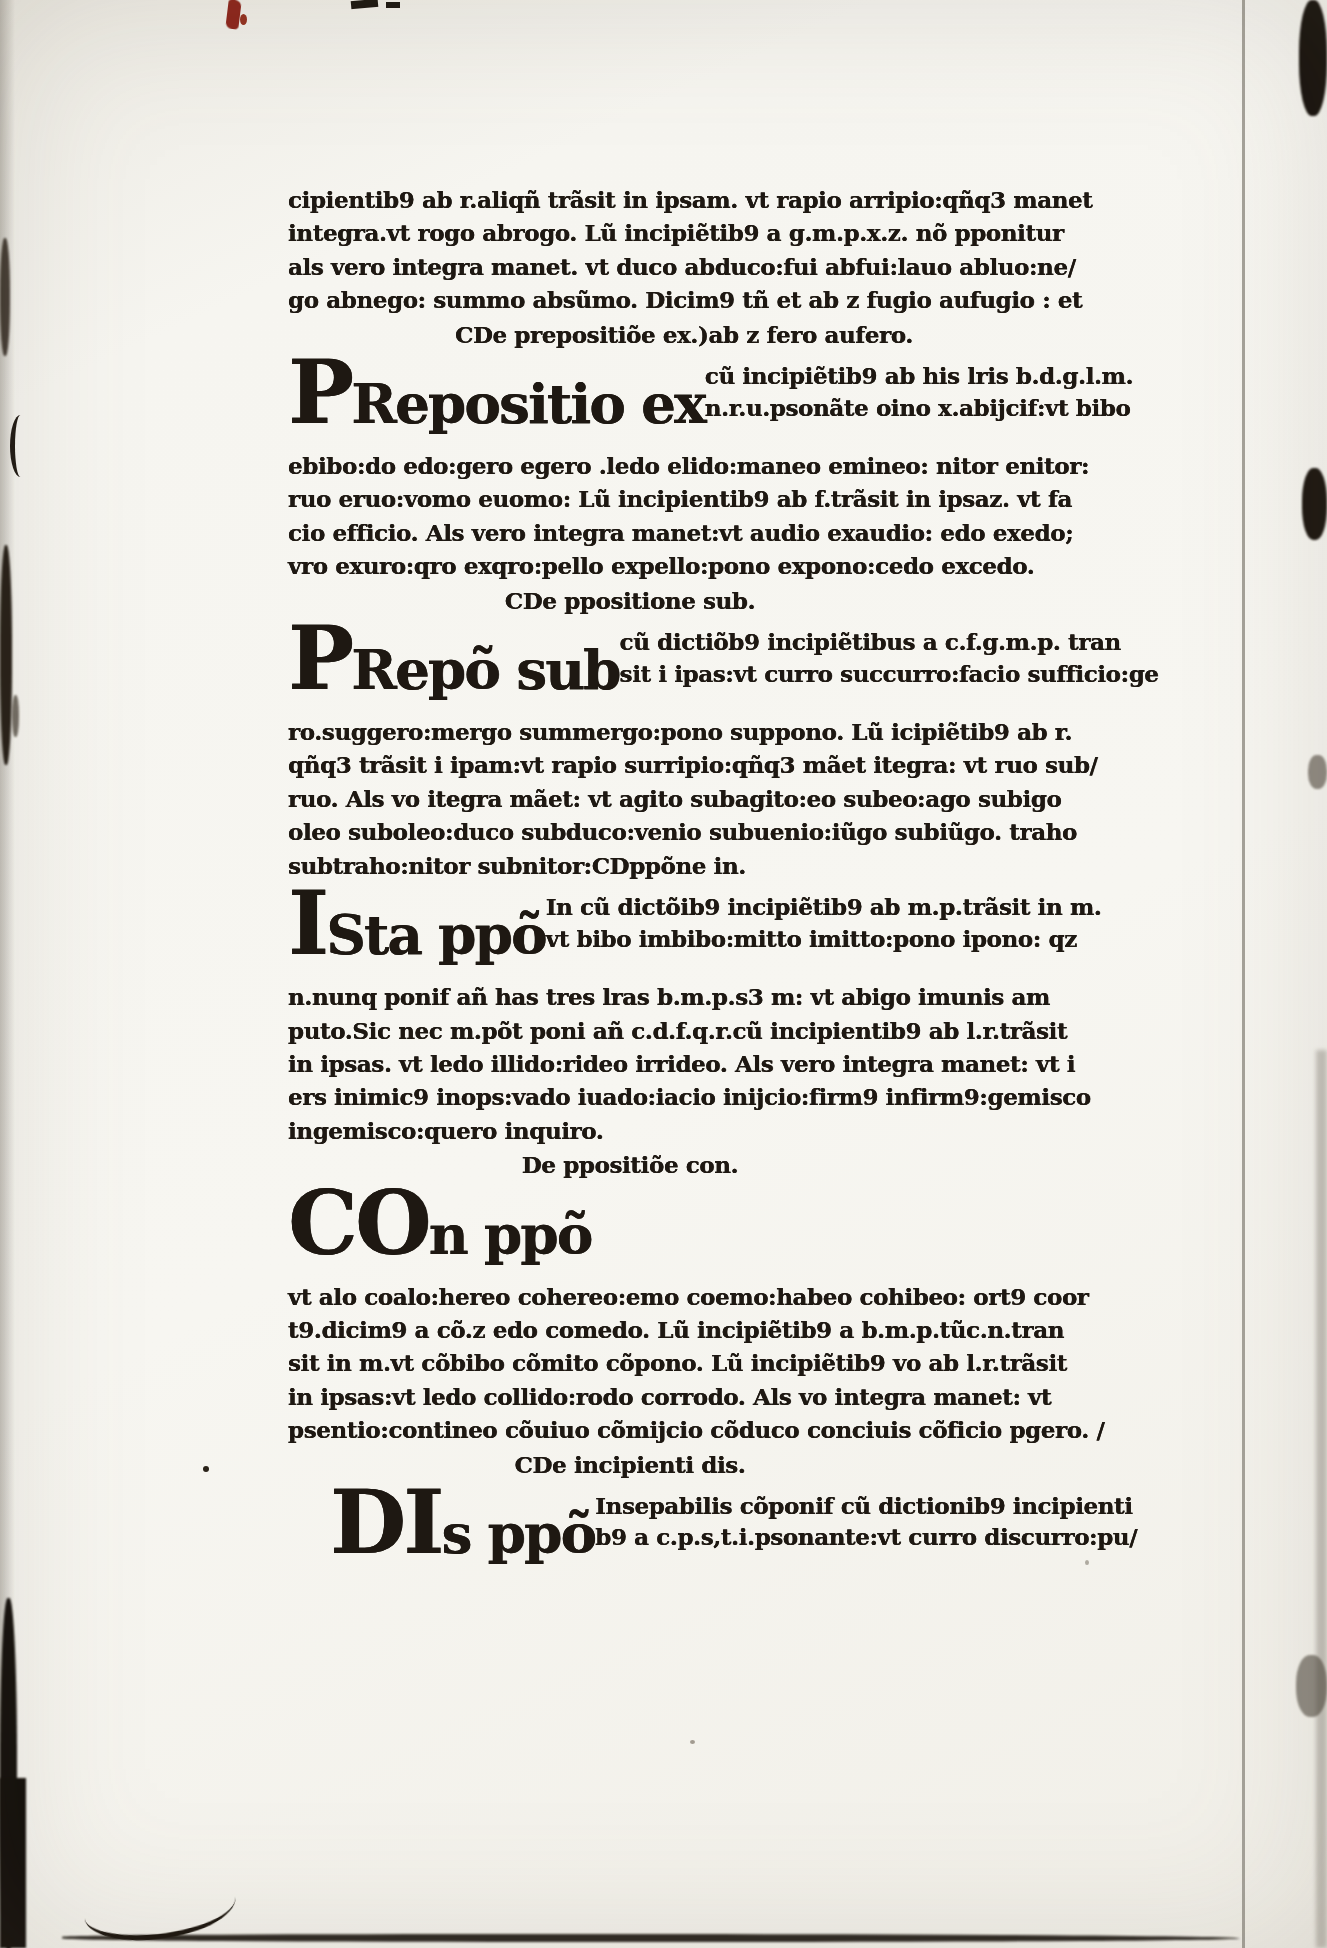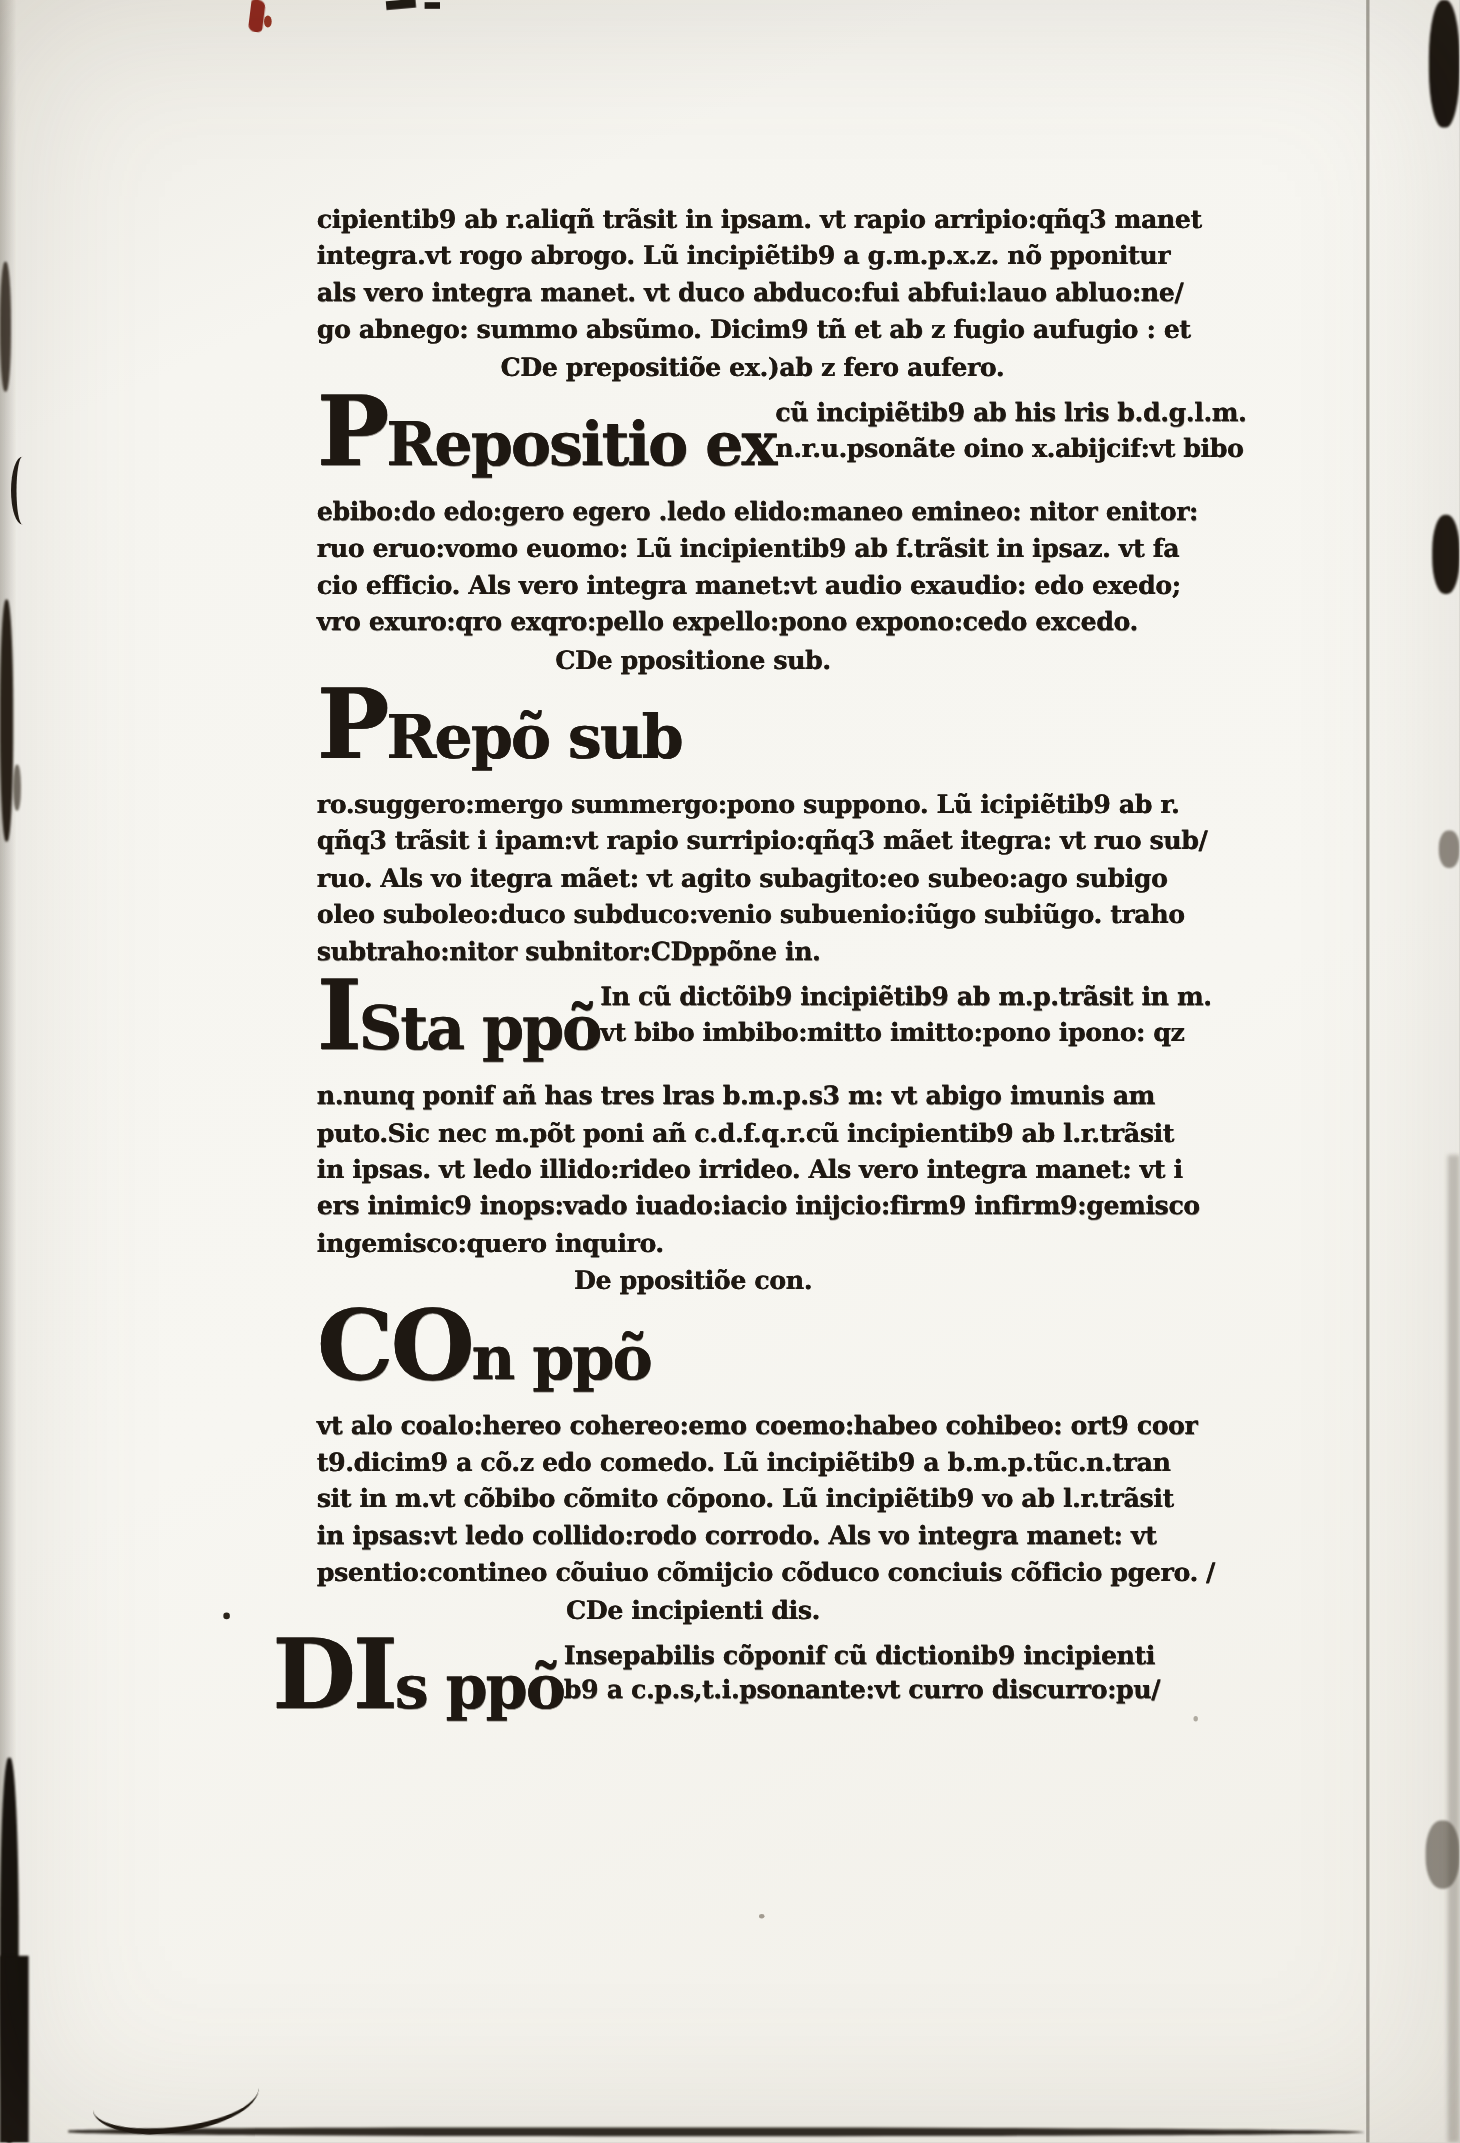--- a/index.html
+++ b/index.html
@@ -18,21 +18,21 @@
     letter-spacing:-.4px;
   }
   .line{font-size:23px;line-height:33.4px;white-space:nowrap;}
   .caption-row{display:flex;justify-content:center;padding-left:108px;margin-top:1px;}
   .caption{text-align:center;margin-top:1px;}
   .bighead{display:flex;align-items:flex-start;margin:4px 0 8px 0;}
   .bh-title{white-space:nowrap;font-size:55px;line-height:74px;letter-spacing:-2px;}
   .bh-title .init{font-size:88px;line-height:74px;letter-spacing:-3px;}
   .bh-side{padding-top:5px;}
   .bh-side .line{line-height:31.5px;}
-  .indent-dis{margin-left:42px;justify-content:center;}
+  .indent-dis{margin-left:42px;}
   .sub-lastrow{display:flex;justify-content:flex-start;padding-right:58px;}
   
   .art{position:absolute;pointer-events:none;}
   .edge-left{left:0;top:0;width:15px;height:100%;
     background:linear-gradient(to right, rgba(75,68,58,.30), rgba(75,68,58,0));}
   .blotch{border-radius:45%;filter:blur(1.2px);}
   .bl-l1{left:0;top:238px;width:10px;height:118px;background:#2a2118;opacity:.85;}
   .bl-l2{left:10px;top:415px;width:16px;height:62px;background:transparent;
     border-left:5px solid #1d1712;border-radius:50%;filter:blur(.6px);}
   .bl-l3{left:0;top:545px;width:12px;height:220px;background:#241d15;}
@@ -112,20 +112,24 @@
       <div class="line">ebibo:do edo:gero egero .ledo elido:maneo emineo: nitor enitor:</div>
       <div class="line">ruo eruo:vomo euomo: Lũ incipientib9 ab f.trãsit in ipsaz. vt fa</div>
       <div class="line">cio efficio. Als vero integra manet:vt audio exaudio: edo exedo;</div>
       <div class="line">vro exuro:qro exqro:pello expello:pono expono:cedo excedo.</div>
     </div>
 
     <div class="caption line">CDe ppositione sub.</div>
 
     <div class="bighead">
       <div class="bh-title"><span class="init">P</span><span>Repõ sub</span></div>
+      <div class="bh-side">
+        <div class="line">cũ dictiõb9 incipiẽtibus a c.f.g.m.p. tran</div>
+        <div class="line">sit i ipas:vt curro succurro:facio sufficio:ge</div>
+      </div>
     </div>
 
     <div>
       <div class="line">ro.suggero:mergo summergo:pono suppono. Lũ icipiẽtib9 ab r.</div>
       <div class="line">qñq3 trãsit i ipam:vt rapio surripio:qñq3 mãet itegra: vt ruo sub/</div>
       <div class="line">ruo. Als vo itegra mãet: vt agito subagito:eo subeo:ago subigo</div>
       <div class="line">oleo suboleo:duco subduco:venio subuenio:iũgo subiũgo. traho</div>
       <div class="sub-lastrow">
         <span class="line">subtraho:nitor subnitor:</span>
         <span class="line">CDppõne in.</span>

